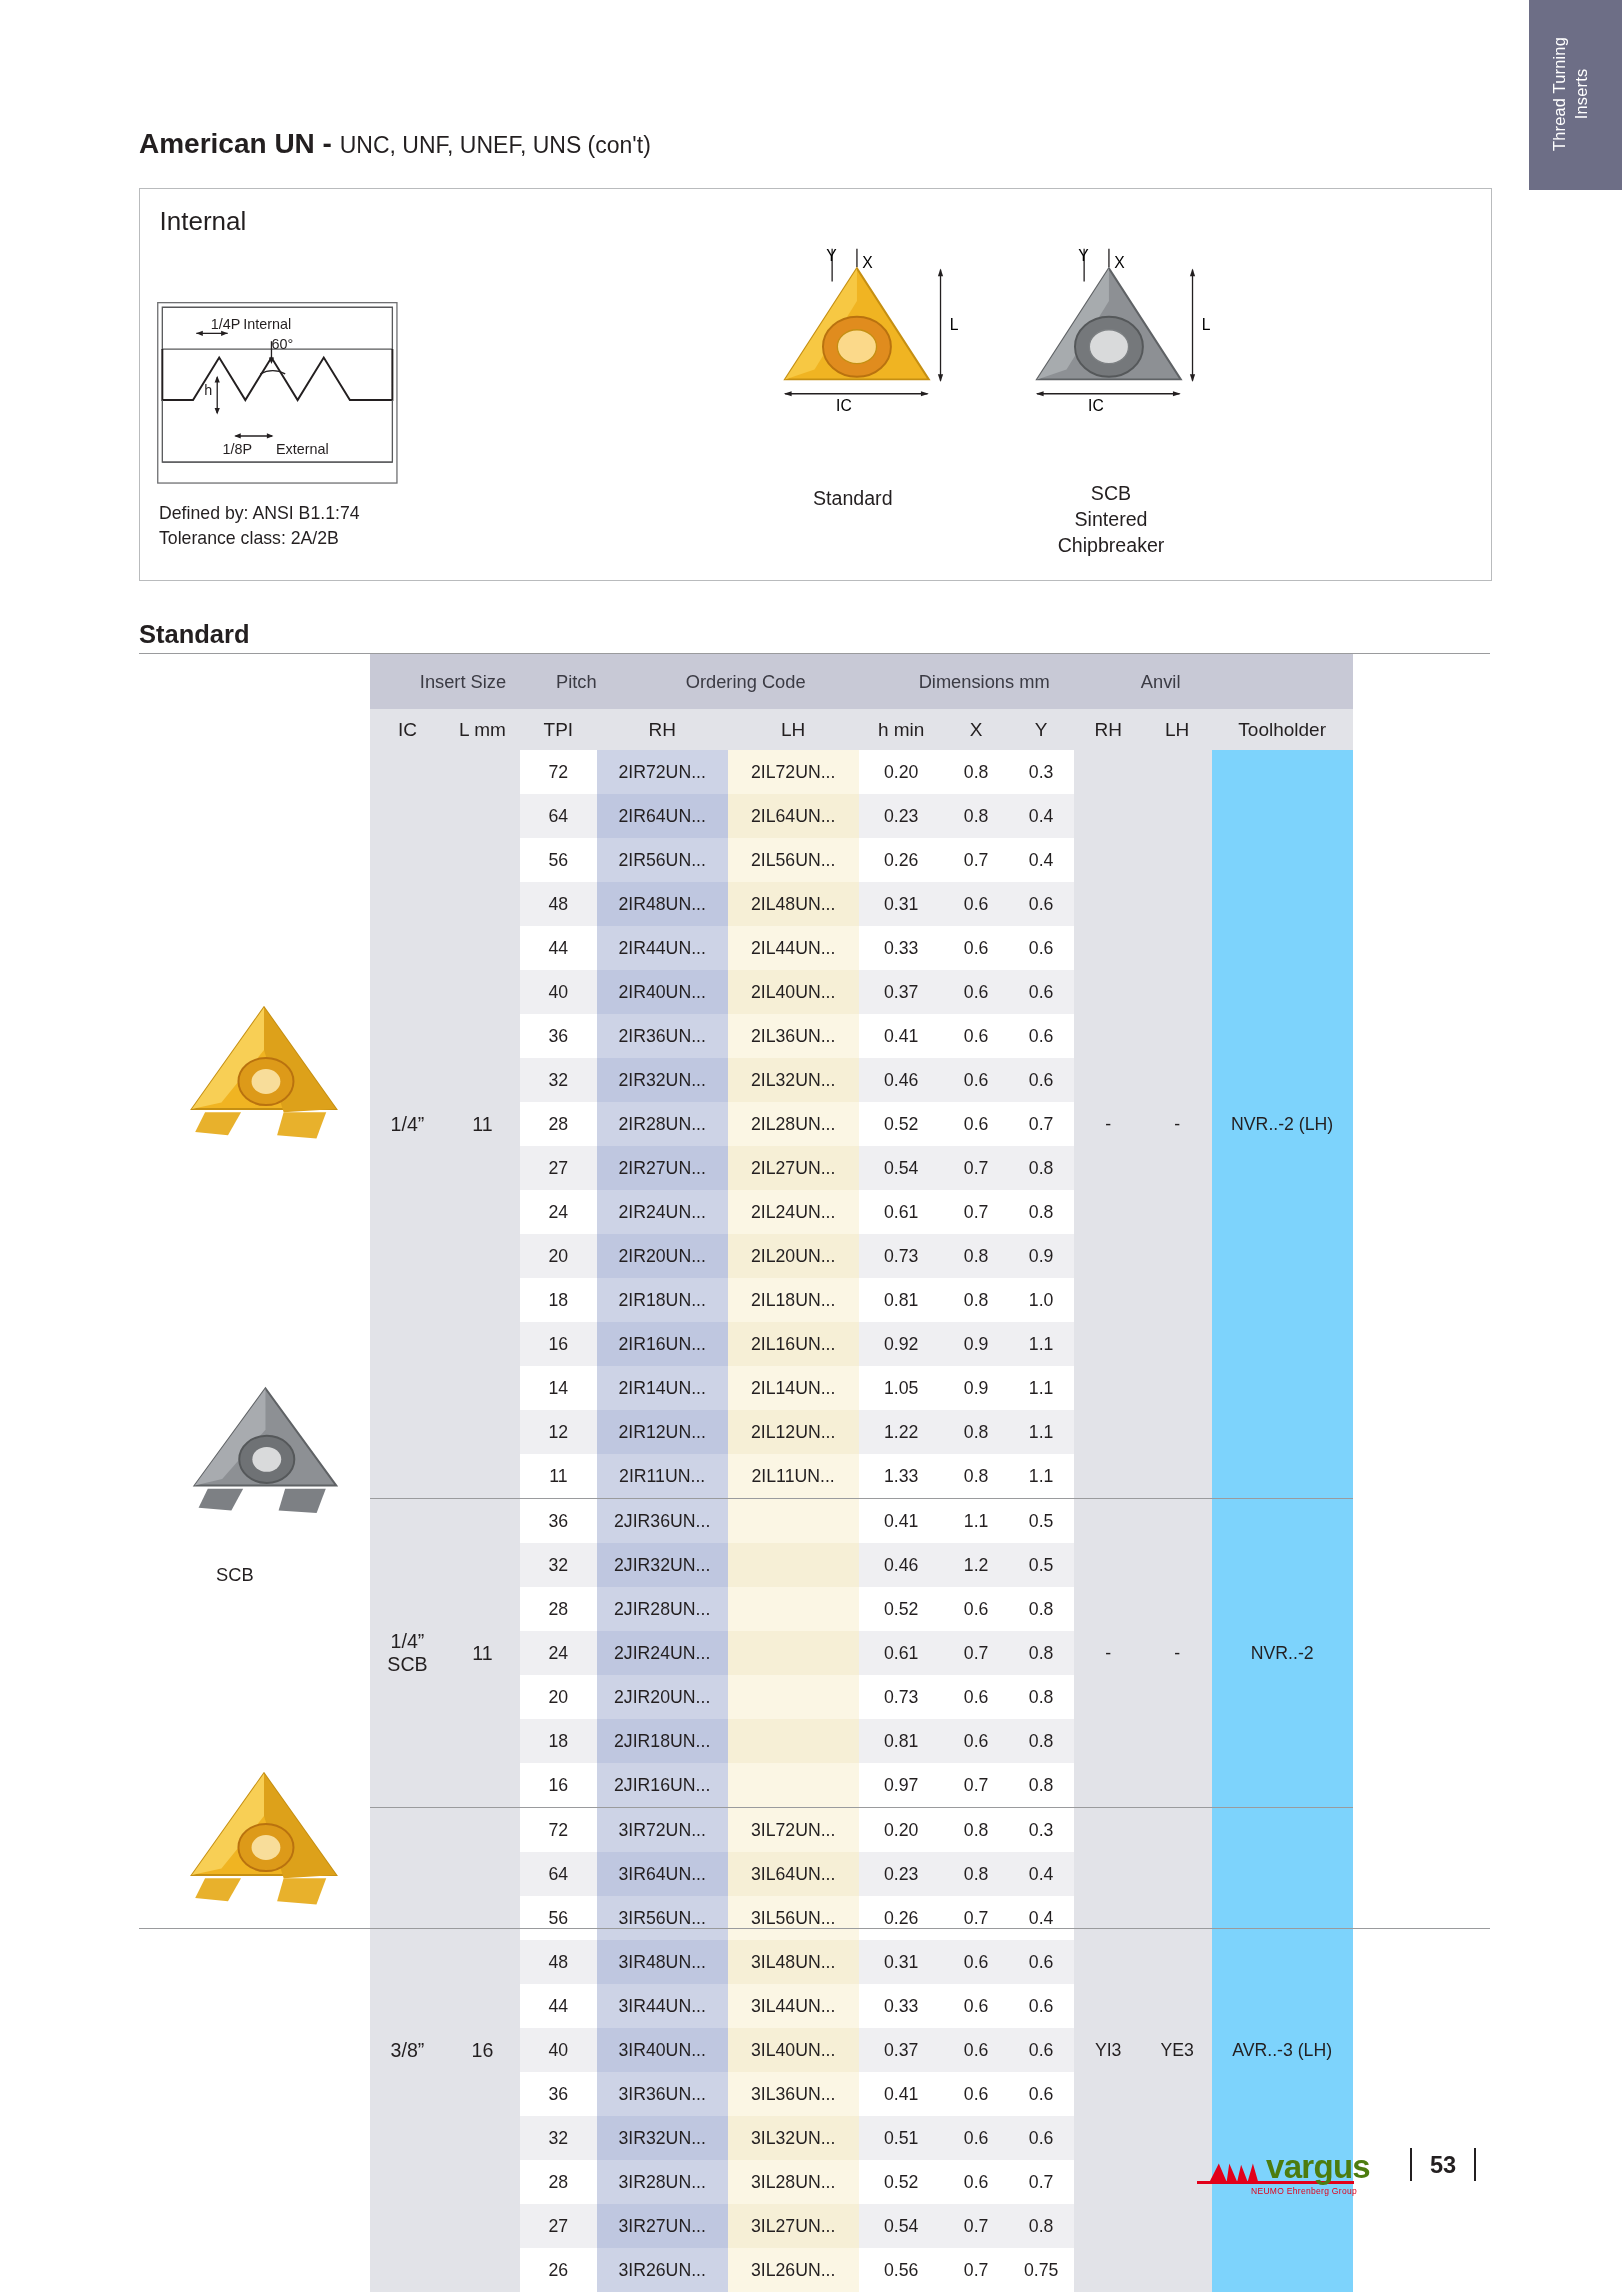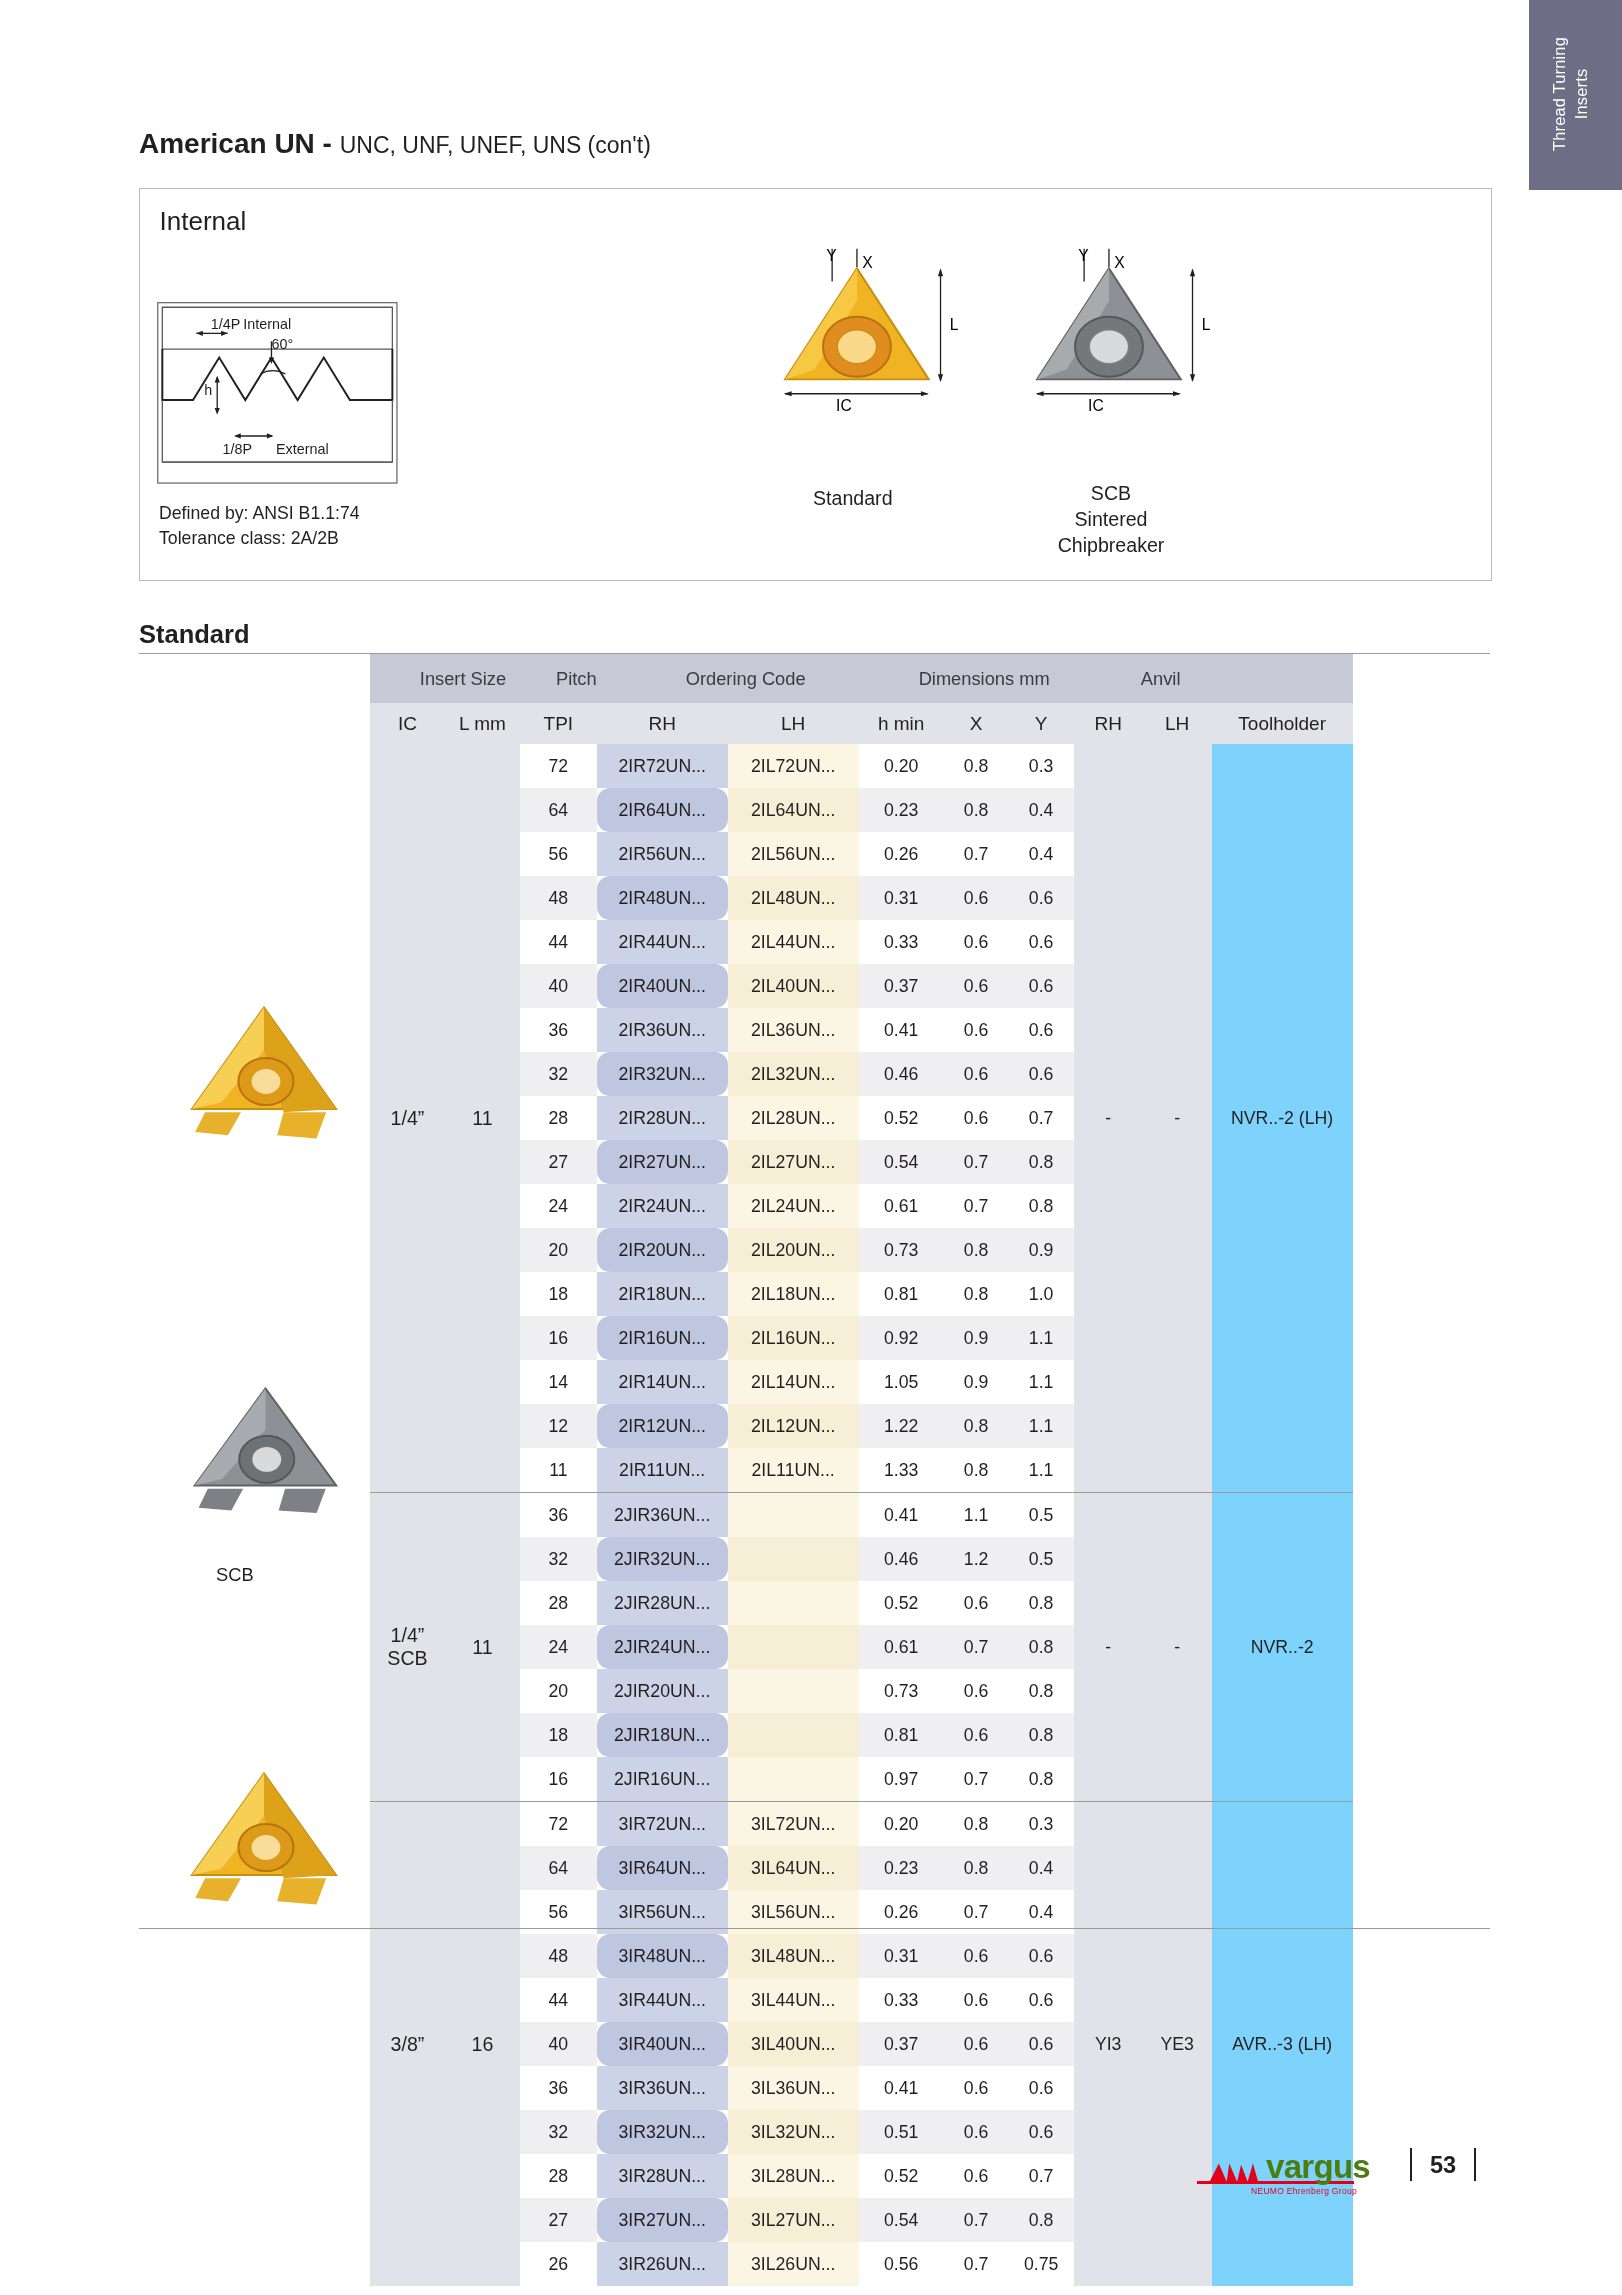--- a/index.html
+++ b/index.html
@@ -57,40 +57,40 @@
   }
   
   .tbl{
     position:absolute;left:370px;top:654px;border-collapse:collapse;
     font-size:17.7px;
   }
   .tbl td,.tbl th{
     padding:0;text-align:center;vertical-align:middle;font-weight:normal;
     height:44px;
   }
-  .hdr1 td{background:#c8c9d6;height:49px;font-size:18.3px;color:#3b3b44;padding-left:36px;}
+  .hdr1 td{background:#c8c9d6;height:55px;font-size:18.3px;color:#3b3b44;padding-left:36px;}
   .hdr2 td{background:#e2e3e8;height:41px;font-size:19px;color:#231f20;}
   .c-ic{width:75px;}
   .c-l{width:75px;}
   .c-tpi{width:74px;}
   .c-rh{width:131px;}
   .c-lh{width:131px;}
   .c-h{width:85px;}
   .c-x{width:65px;}
   .c-y{width:65px;}
   .c-arh{width:69px;}
   .c-alh{width:69px;}
   .c-th{width:141px;}
 
   td.size-cell{background:#e2e3e8;font-size:19.6px;}
   td.len-cell{background:#e2e3e8;font-size:19.6px;}
   td.tpi-cell{background:#ffffff;}
   td.tpi-cell.alt{background:#efeff2;}
   td.rh-cell{background:#cdd3e6;}
-  td.rh-cell.alt{background:#bfc7e0;border-radius:13px;}
+  td.rh-cell.alt{background:#bfc7e0;}
   td.lh-cell{background:#fbf6e4;}
   td.lh-cell.alt{background:#f6efd6;}
   td.dim{background:#ffffff;}
   td.dim.alt{background:#efeff2;}
   td.anvil{background:#e2e3e8;}
   td.tool{background:#7dd3fc;margin-top:12px;}
 
   .grp-sep td{border-top:1.3px solid #9a9b9d;}
   .tbl-bottom{
     position:absolute;left:139px;top:1928px;width:1351px;height:1.3px;background:#9a9b9d;

